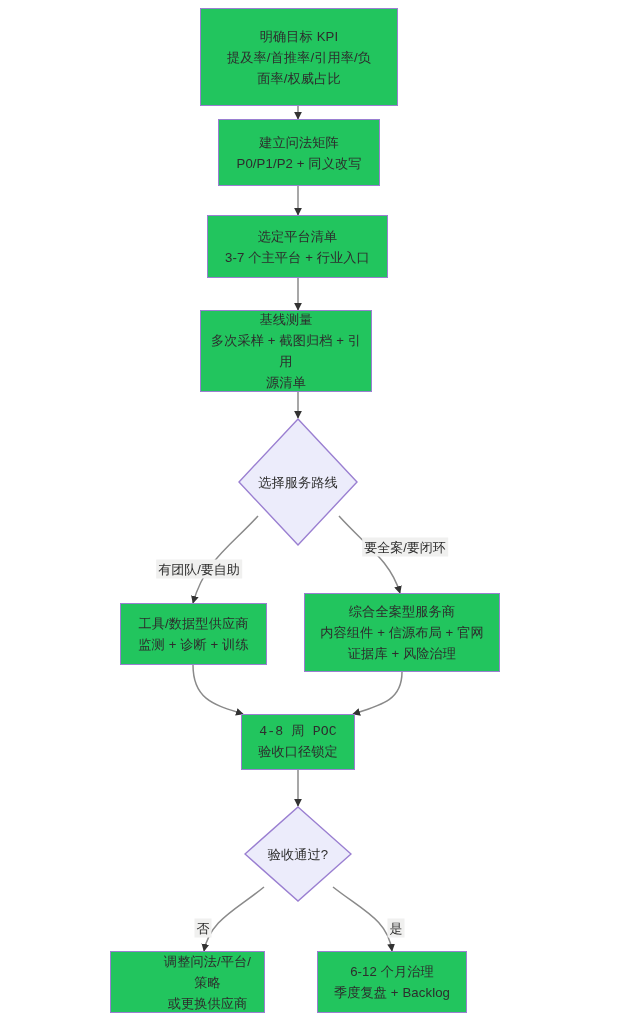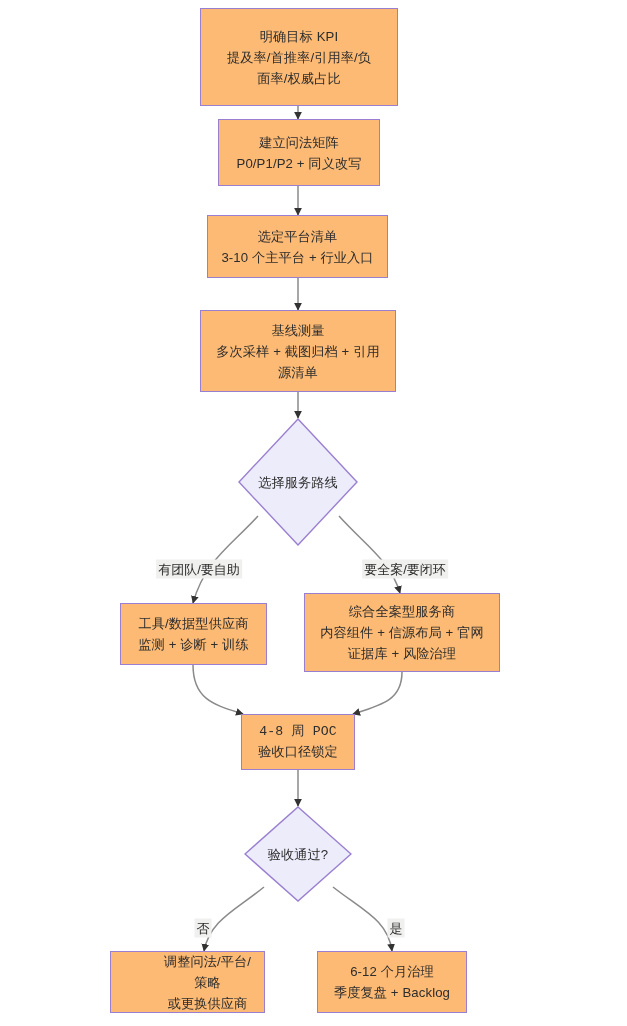--- a/index.html
+++ b/index.html
@@ -32,21 +32,21 @@
     display: flex;
     align-items: center;
     justify-content: center;
     text-align: center;
     color: #2d2d2d;
     font-size: 13.2px;
     line-height: 21px;
     letter-spacing: 0.1px;
   }
   .node.rect {
-    background: #fdba74;
+    background: #22c55e;
     border: 1px solid #9a7fd1;
   }
   .node.rect .txt {
     padding: 0 8px;
     white-space: pre-line;
   }
   .node.diamond {
     background: transparent;
     border: none;
   }
@@ -105,24 +105,24 @@
 面率/权威占比</div>
   </div>
 
   <div class="node rect" style="left:218px; top:119px; width:162px; height:67px;">
     <div class="txt">建立问法矩阵
 P0/P1/P2 + 同义改写</div>
   </div>
 
   <div class="node rect" style="left:207px; top:215px; width:181px; height:63px;">
     <div class="txt">选定平台清单
-3-10 个主平台 + 行业入口</div>
+3-7 个主平台 + 行业入口</div>
   </div>
 
-  <div class="node rect" style="left:200px; top:310px; width:196px; height:82px;">
+  <div class="node rect" style="left:200px; top:310px; width:172px; height:82px;">
     <div class="txt">基线测量
 多次采样 + 截图归档 + 引用
 源清单</div>
   </div>
 
   <div class="node diamond" style="left:238px; top:418px; width:120px; height:128px;font-family:Liberation Serif, serif;">
     <svg class="dshape" viewBox="0 0 120 128" preserveAspectRatio="none">
       <polygon points="60,1 119,64 60,127 1,64" fill="#ececfb" stroke="#9a7fd1" stroke-width="1.4"></polygon>
     </svg>
     <div class="txt">选择服务路线</div>
@@ -156,19 +156,19 @@
 或更换供应商</div>
   </div>
 
   <div class="node rect" style="left:317px; top:951px; width:150px; height:62px;">
     <div class="txt">6-12 个月治理
 季度复盘 + Backlog</div>
   </div>
 
   <div class="edge-label" style="left:199px; top:569px;">有团队/要自助</div>
 
-  <div class="edge-label" style="left:405px; top:569px;">要全案/要闭环</div>
+  <div class="edge-label" style="left:405px; top:547px;">要全案/要闭环</div>
 
   <div class="edge-label" style="left:203px; top:928px;">否</div>
 
   <div class="edge-label" style="left:396px; top:928px;">是</div>
 
 </div>
 
 </body></html>

